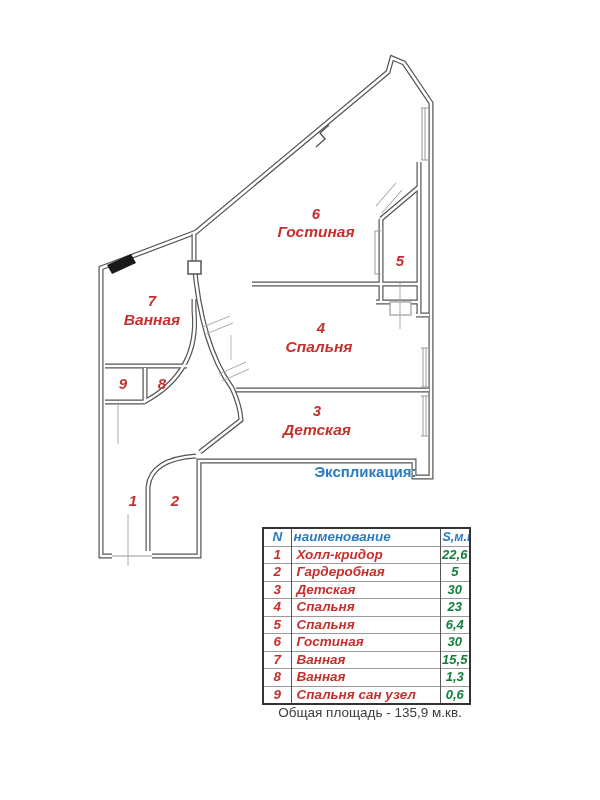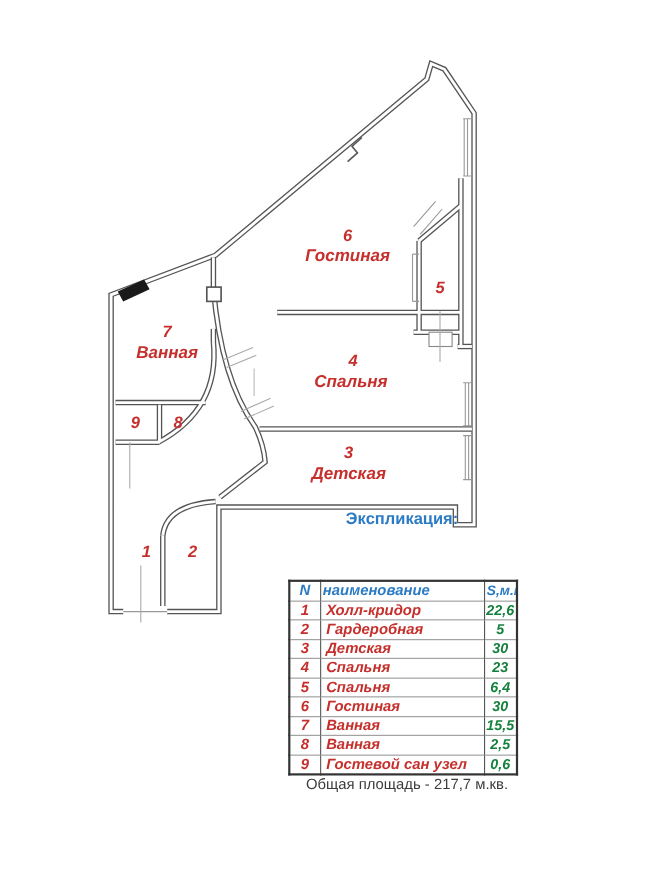--- a/index.html
+++ b/index.html
@@ -189,25 +189,25 @@
       <td class="val">30</td>
     </tr>
     <tr>
       <td>7</td>
       <td class="name">Ванная</td>
       <td class="val">15,5</td>
     </tr>
     <tr>
       <td>8</td>
       <td class="name">Ванная</td>
-      <td class="val">2,5</td>
+      <td class="val">1,3</td>
     </tr>
     <tr>
       <td>9</td>
-      <td class="name">Гостевой сан узел</td>
+      <td class="name">Спальня сан узел</td>
       <td class="val">0,6</td>
     </tr>
   </tbody>
     </table>
 
-  <div class="footer-total">Общая площадь -  217,7 м.кв.</div>
+  <div class="footer-total">Общая площадь -  135,9 м.кв.</div>
 
 </div>
 
 </body></html>

